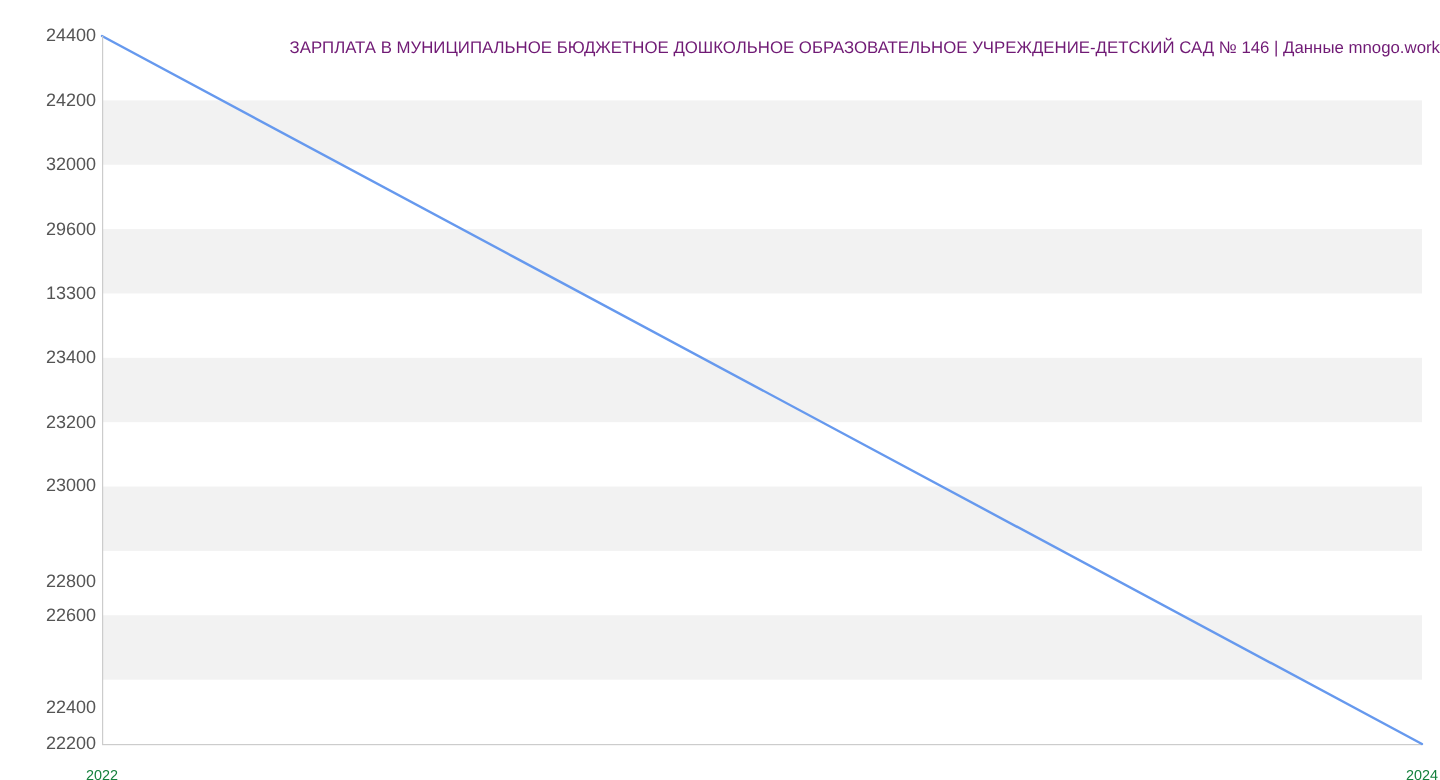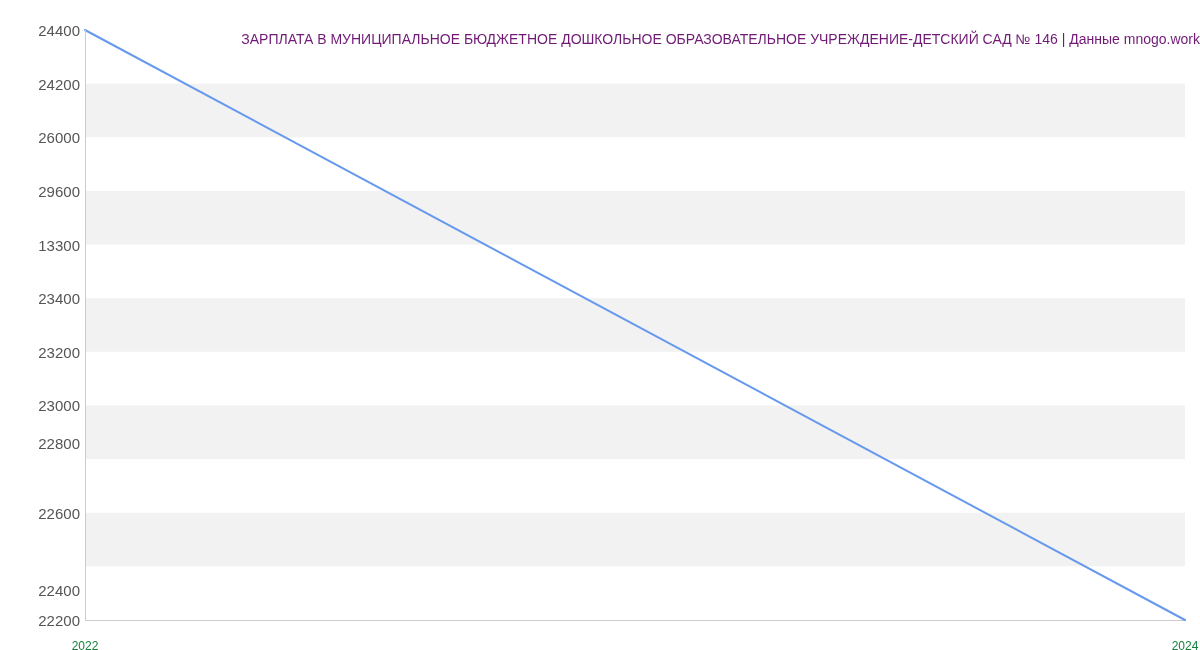--- a/index.html
+++ b/index.html
@@ -95,27 +95,27 @@
       <polyline class="line" points="0.00,0.00 1100.00,590.00" style="stroke: rgb(102, 153, 238);"></polyline>
     </svg>
   </div>
 
   <div class="y-axis-line"></div>
 
   <div>
       <div class="y-tick-label" style="top: 620px;">22200</div>
       <div class="y-tick-label" style="top: 566.364px; margin-top: 24px;">22400</div>
       <div class="y-tick-label" style="top: 512.727px;">22600</div>
-      <div class="y-tick-label" style="top: 443px;">22800</div>
+      <div class="y-tick-label" style="top: 485px;">22800</div>
       <div class="y-tick-label" style="top: 405.455px;">23000</div>
       <div class="y-tick-label" style="top: 351.818px;">23200</div>
       <div class="y-tick-label" style="top: 298.182px;">23400</div>
       <div class="y-tick-label" style="top: 244.545px;">13300</div>
       <div class="y-tick-label" style="top: 190.909px;">29600</div>
-      <div class="y-tick-label" style="top: 137.273px;">26000</div>
+      <div class="y-tick-label" style="top: 137.273px;">32000</div>
       <div class="y-tick-label" style="top: 83.6364px; text-align: right;">24200</div>
       <div class="y-tick-label" style="top: 30px;">24400</div>
     </div>
   <div>
       <div class="x-tick-label" style="left: 85px;">2022</div>
       <div class="x-tick-label" style="left: 1185px;">2024</div>
     </div>
 
 </div>
 

